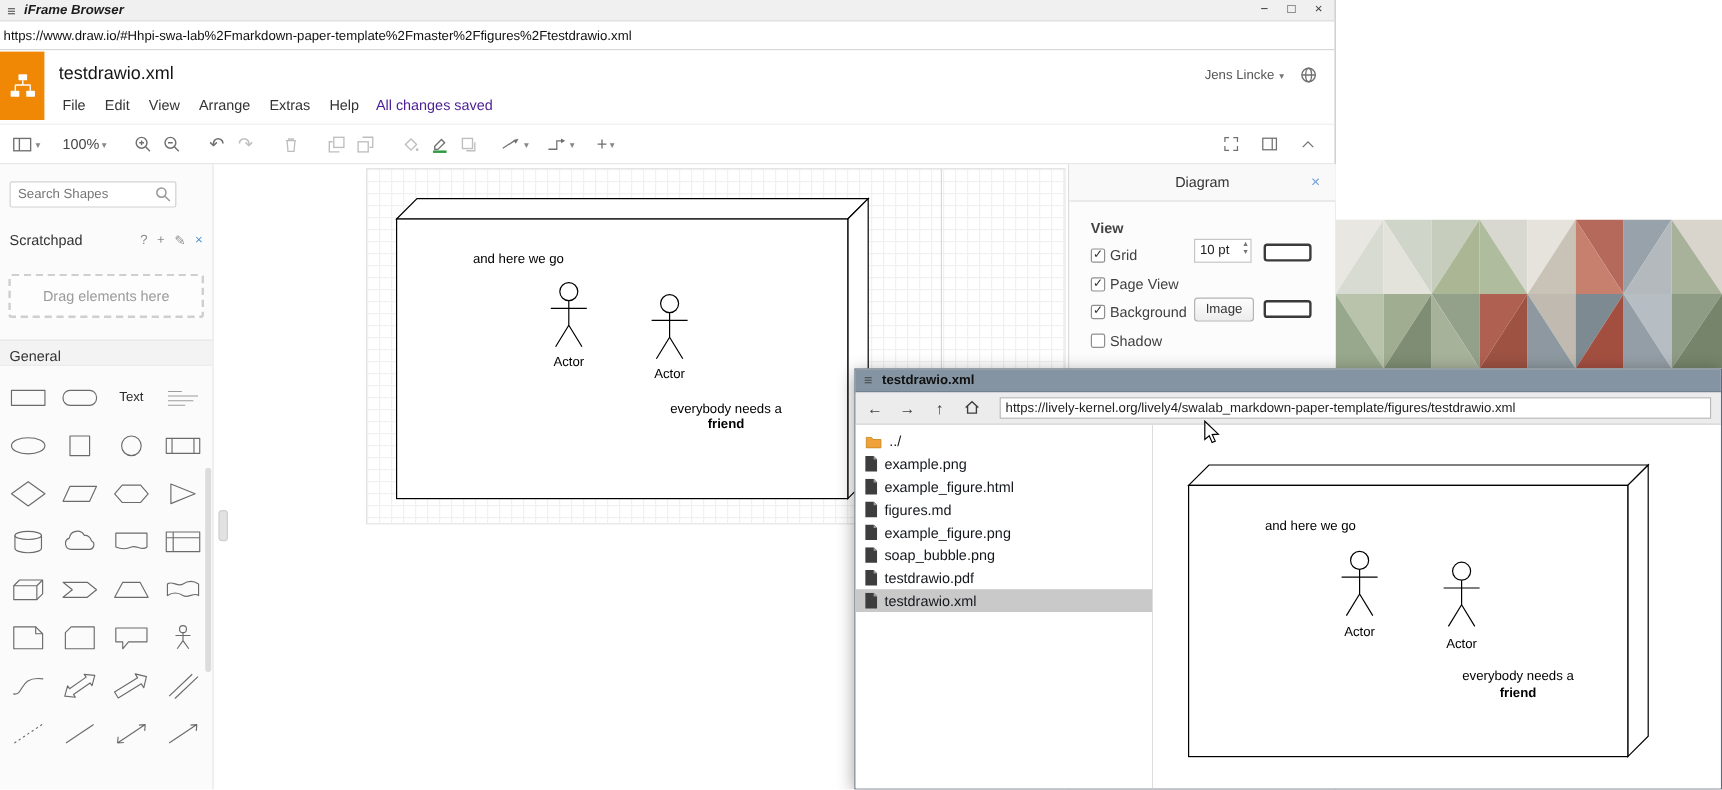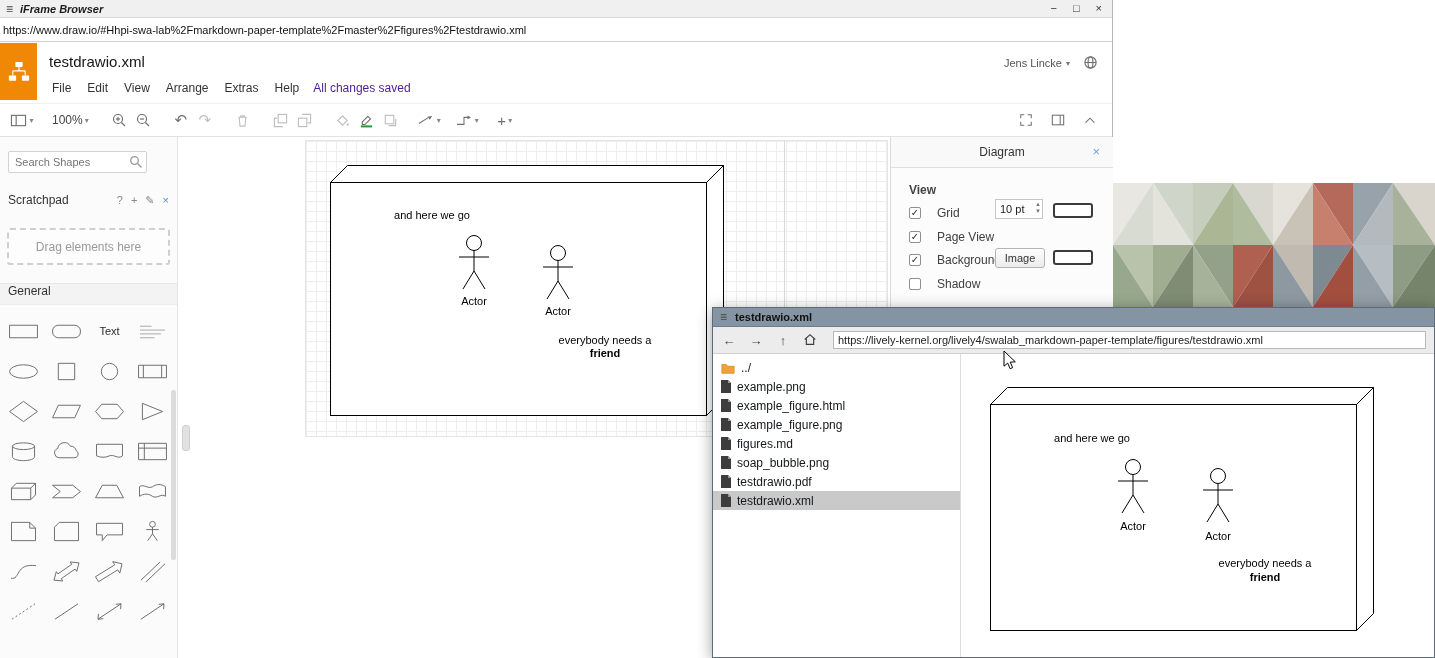--- a/index.html
+++ b/index.html
@@ -64,21 +64,21 @@
   .search-icon { position:absolute; right:4px; top:4px; }
   .search-icon :is(circle,line) { fill:none; stroke:#9a9a9a; stroke-width:1.3; }
   .scratchpad-row { position:absolute; top:56px; left:8px; right:8px; display:flex;
           align-items:center; font-size:12px; color:#333;justify-content:space-between; }
   .sp-icons { margin-left:auto; display:flex; gap:8px; color:#8a8a8a; font-size:11px; }
   .sp-close { color:#4d90cf; }
   .dragbox { position:absolute; top:91px; left:7px; right:7px; height:37px; border:2px dashed #cfcfcf;
           border-radius:3px; display:flex; align-items:center; justify-content:center;
           color:#9a9a9a; font-size:12px; background:#fdfdfd; }
   .general-hdr { position:absolute; top:146px; left:0; right:0; height:22px; display:flex;
-          align-items:flex-start; padding-left:8px; font-size:12px; color:#333; background:#f3f3f3;
+          align-items:flex-end; padding-left:8px; font-size:12px; color:#333; background:#f3f3f3;
           border-top:1px solid #e6e6e6; border-bottom:1px solid #ececec; }
   .shape-grid { position:absolute; top:174px; left:2px; width:174px; display:grid;
           grid-template-columns:repeat(4,43px); grid-auto-rows:40px; }
   .cell { display:flex; align-items:center; justify-content:center; }
   .cell svg { width:33px; height:25px; }
   .cell svg :is(path,rect,circle,ellipse,line) { fill:none; stroke:#6b6b6b; stroke-width:1; stroke-linejoin:round; }
   .cell svg .thin { stroke:#9c9c9c; stroke-width:.9; }
   .txtshape { font-size:11px; color:#2b2b2b; }
   .panel-scroll { position:absolute; right:1px; top:253px; width:5px; height:170px;
           background:#dcdcdc; border-radius:2px; }
@@ -100,21 +100,21 @@
   .diagram1 { position:absolute; left:146px; top:21px; width:405px; height:265px; }
 
   
   .format { position:absolute; top:137px; left:890px; width:223px; height:521px; background:#fcfcfc;
           border-left:1px solid #dcdcdc; font-size:12px; color:#404040; }
   .fmt-tabbar { position:relative; height:31px; border-bottom:1px solid #e0e0e0; background:#f9f9f9;
           display:flex; align-items:center; justify-content:center; }
   .fmt-tab { font-size:12px; color:#333; }
   .fmt-close { position:absolute; right:13px; top:7px; color:#6fa1d9; font-size:13px; }
   .fmt-view { position:absolute; left:18px; top:46px; font-weight:bold; color:#444; }
-  .fmt-row { position:absolute; left:18px; display:flex; align-items:center; gap:16px; height:16px; }
+  .fmt-row { position:absolute; left:18px; display:flex; align-items:center; gap:4px; height:16px; }
   .cb { width:12px; height:12px; border:1px solid #8f8f8f; border-radius:2px; background:#fff;
           display:inline-flex; align-items:center; justify-content:center; font-size:10px; color:#2f2f2f; }
   .cb.on::after { content:"✓"; margin-top:-1px; }
   .grid-size-wrap { position:absolute; left:104px; top:62px; width:48px; height:20px; }
   .grid-size-input { width:100%; height:20px; border:1px solid #c6c6c6; background:#fff;
           font:11px "Liberation Sans","DejaVu Sans",sans-serif; padding:0 12px 0 4px; color:#222; }
   .spinner { position:absolute; right:2px; top:2px; display:flex; flex-direction:column;
           line-height:7px; font-size:6px; color:#777; }
   .swatch { position:absolute; width:40px; height:15px; background:#fff; border:2px solid #3b3b3b;
           border-radius:3px; }
@@ -643,28 +643,28 @@
             <path class="p1" d="M0 0h7l3 3v13H0z"></path>
             <path class="p2" d="M7 0l3 3H7z"></path>
           </svg>
         <span>example_figure.html</span>
       </div>
       <div class="file-row">
         <svg class="file-icon" width="10" height="13" viewBox="0 0 10 13">
             <path class="p1" d="M0 0h7l3 3v13H0z"></path>
             <path class="p2" d="M7 0l3 3H7z"></path>
           </svg>
-        <span>example_figure.png</span>
+        <span>figures.md</span>
       </div>
       <div class="file-row">
         <svg class="file-icon" width="10" height="13" viewBox="0 0 10 13">
             <path class="p1" d="M0 0h7l3 3v13H0z"></path>
             <path class="p2" d="M7 0l3 3H7z"></path>
           </svg>
-        <span>figures.md</span>
+        <span>example_figure.png</span>
       </div>
       <div class="file-row">
         <svg class="file-icon" width="10" height="13" viewBox="0 0 10 13">
             <path class="p1" d="M0 0h7l3 3v13H0z"></path>
             <path class="p2" d="M7 0l3 3H7z"></path>
           </svg>
         <span>soap_bubble.png</span>
       </div>
       <div class="file-row">
         <svg class="file-icon" width="10" height="13" viewBox="0 0 10 13">

